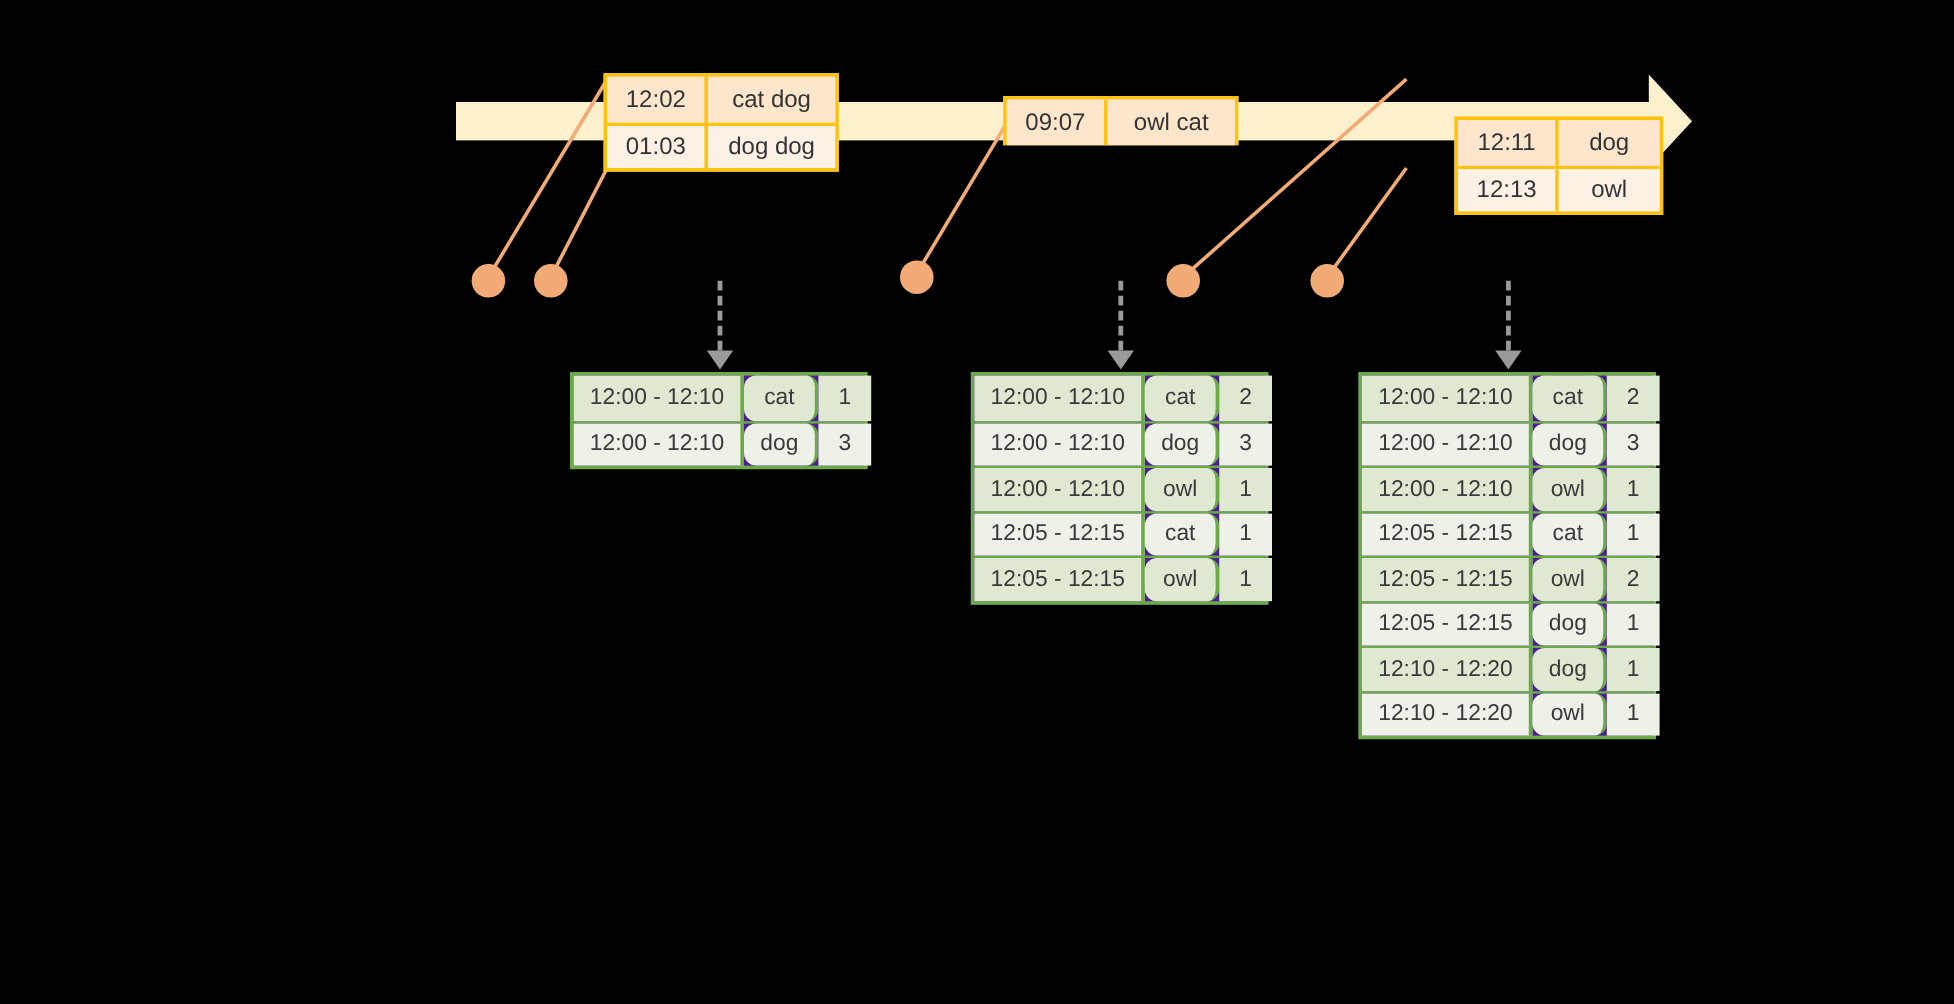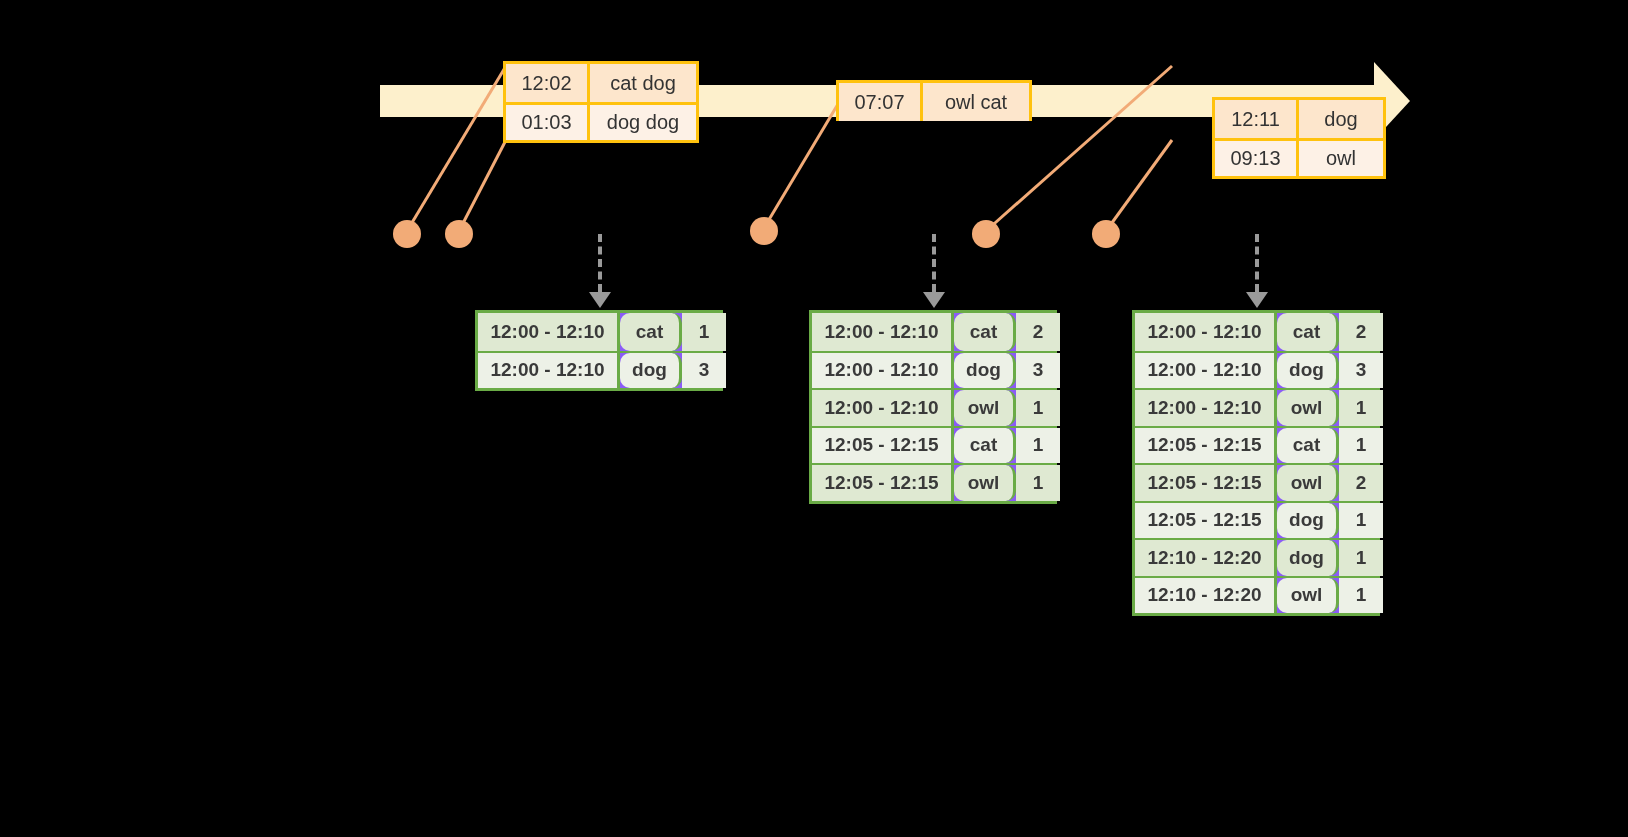--- a/index.html
+++ b/index.html
@@ -87,22 +87,21 @@
     width: 1628px;
     height: 837px;
     pointer-events: none;
   }
 
   
   .result-table {
     position: absolute;
     border: 3px solid #6aab46;
     box-sizing: border-box;
-    background: #8b5cf6;
-    font-weight: bold;
+    background: #4c1d95;
   }
   .rt-row {
     display: flex;
     height: 37.5px;
     box-sizing: border-box;
   }
   .rt-row.sep-top { border-top: 3px solid #6aab46; }
   .rt-row.band-a .rt-cell { background: #dfe9d2; }
   .rt-row.band-b .rt-cell { background: #edf1e7; }
   .rt-cell {
@@ -174,32 +173,32 @@
       <div class="event-words">cat dog</div>
     </div>
     <div class="event-row shade-b">
       <div class="event-time">01:03</div>
       <div class="event-words">dog dog</div>
     </div>
   </div>
 
   <div class="event-box" style="left:836px; top:80px; width:196px; height:41px;">
     <div class="event-row shade-a">
-      <div class="event-time">07:07</div>
+      <div class="event-time">09:07</div>
       <div class="event-words">owl cat</div>
     </div>
   </div>
 
   <div class="event-box" style="left:1212px; top:61px; width:174px; height:82px;margin-top:36px;">
     <div class="event-row shade-a">
       <div class="event-time">12:11</div>
       <div class="event-words">dog</div>
     </div>
     <div class="event-row shade-b">
-      <div class="event-time">09:13</div>
+      <div class="event-time">12:13</div>
       <div class="event-words">owl</div>
     </div>
   </div>
 
   <div class="down-arrow" style="left:593px; top:234px; height:76px;">
     <div class="shaft" style="height:58px;"></div>
     <div class="head" style="top:58px;"></div>
   </div>
   <div class="down-arrow" style="left:927px; top:234px; height:76px;">
     <div class="shaft" style="height:58px;"></div>

